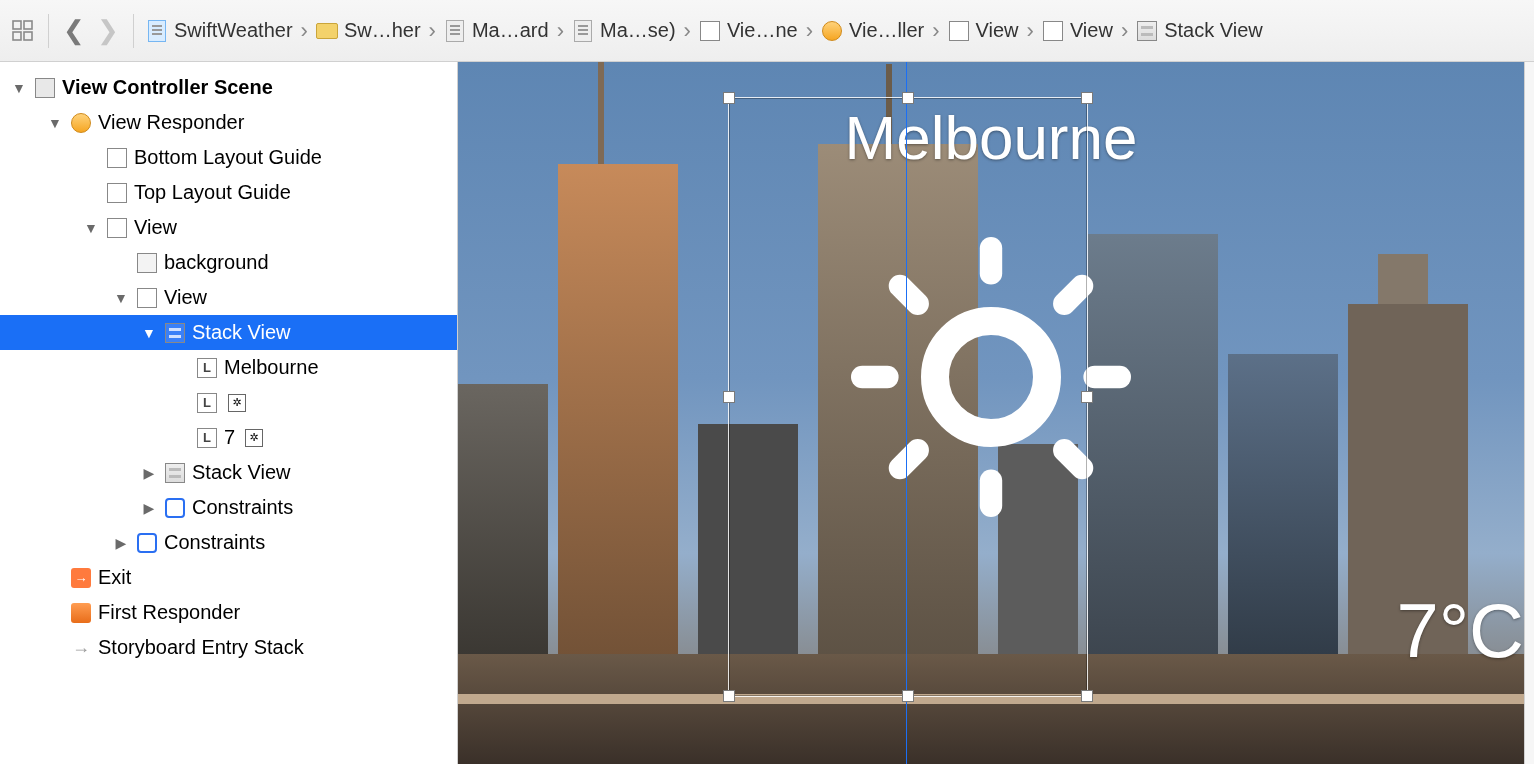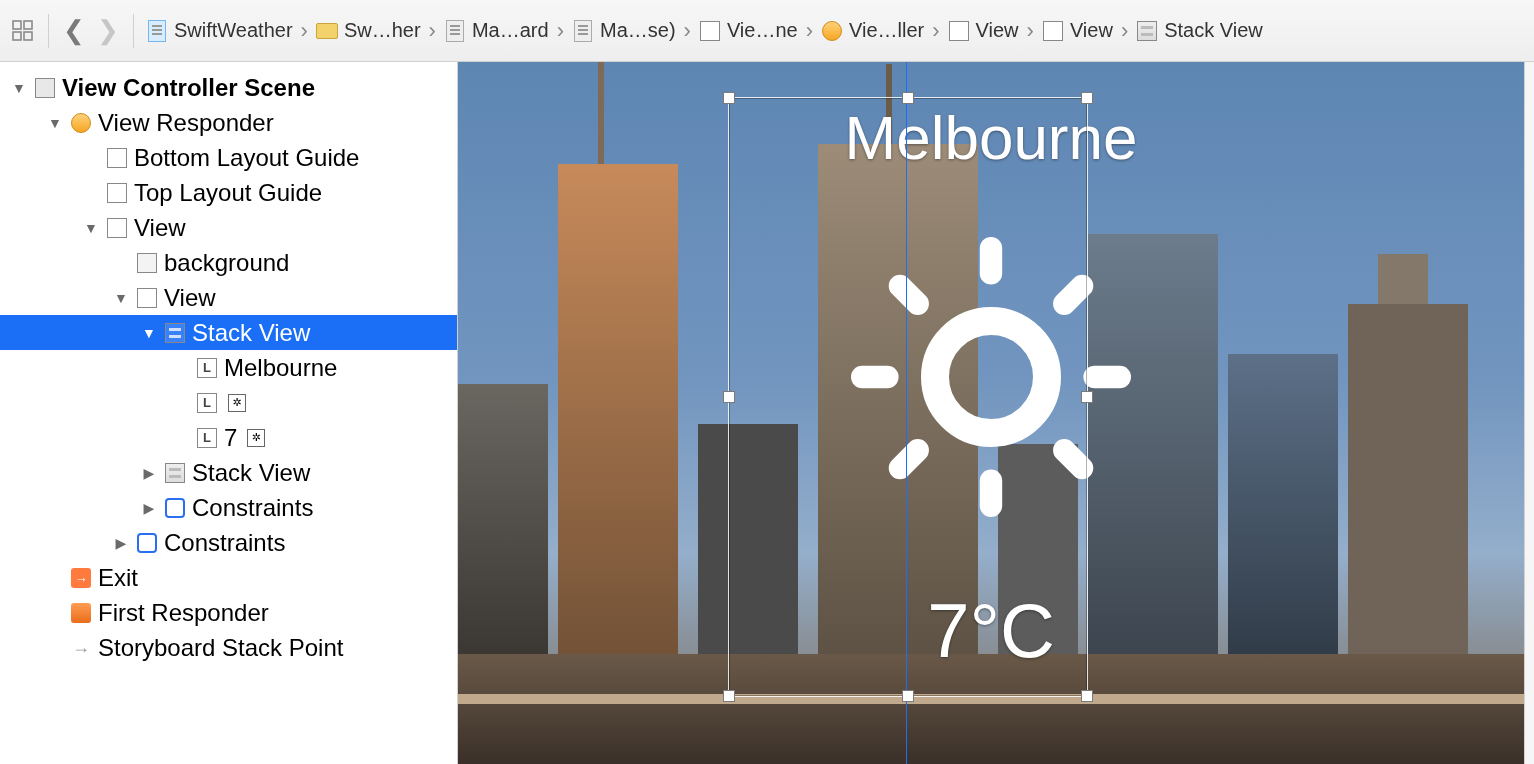--- a/index.html
+++ b/index.html
@@ -47,21 +47,21 @@
   .row {
     display:flex;
     align-items:center;
     height:35px;
     padding-right:8px;
     gap:6px;
     white-space:nowrap;
   }
   .row .disc { width:18px; text-align:center; color:#6a6a6a; font-size:14px;}
   .row .icon { width:22px; height:22px; display:flex; align-items:center; justify-content:center;}
-  .row .label { font-size:24px; }
+  .row .label { font-size:20px; }
   .row.bold .label { font-weight:600;}
   .row.selected { background:#1a6ff6; color:#fff;}
   .row.selected .disc { color:#fff;}
   .ind0 { padding-left:10px;}
   .ind1 { padding-left:46px;}
   .ind2 { padding-left:82px;}
   .ind3 { padding-left:112px;}
   .ind4 { padding-left:140px;}
   .ind5b { padding-left:196px;}
   .canvas {
@@ -108,21 +108,21 @@
   .centerline { position:absolute; top:0; bottom:0; left:448px; width:1px; background:#1a6ff6;}
   .city-label {
     position:absolute; top:40px; left:0; right:0;
     text-align:center; color:#fff;
     font-size:62px; font-weight:300;
     text-shadow:0 1px 3px rgba(0,0,0,0.4);
     font-family:"Helvetica Neue",Arial,sans-serif;
   }
   .temp-label{
     position:absolute; bottom:90px; left:0; right:0;
-    text-align:center; color:#fff;
+    text-align:right; color:#fff;
     font-size:76px; font-weight:300;
     text-shadow:0 1px 3px rgba(0,0,0,0.4);
   }
   .sun {
     position:absolute; top:175px; left:50%; transform:translateX(-50%);
     width:280px; height:280px;
   }
   
   .sq {
     width:20px; height:20px; border:1px solid #888; background:#fff; display:inline-flex; align-items:center; justify-content:center; font-size:12px; color:#333;
@@ -340,21 +340,21 @@
       <span class="icon">
           <span class="cube"></span>
         </span>
       <span class="label">First Responder</span>
     </div>
     <div class="row ind1">
       <span class="disc"></span>
       <span class="icon">
           <span class="arrow-ic">→</span>
         </span>
-      <span class="label">Storyboard Stack Point</span>
+      <span class="label">Storyboard Entry Stack</span>
     </div>
   </div>
 
   <div class="canvas">
     <div class="sky"></div>
     <div class="bld b1"></div>
     <div class="bld b2"></div>
     <div class="b2top"></div>
     <div class="bld b3"></div>
     <div class="bld b4"></div>

